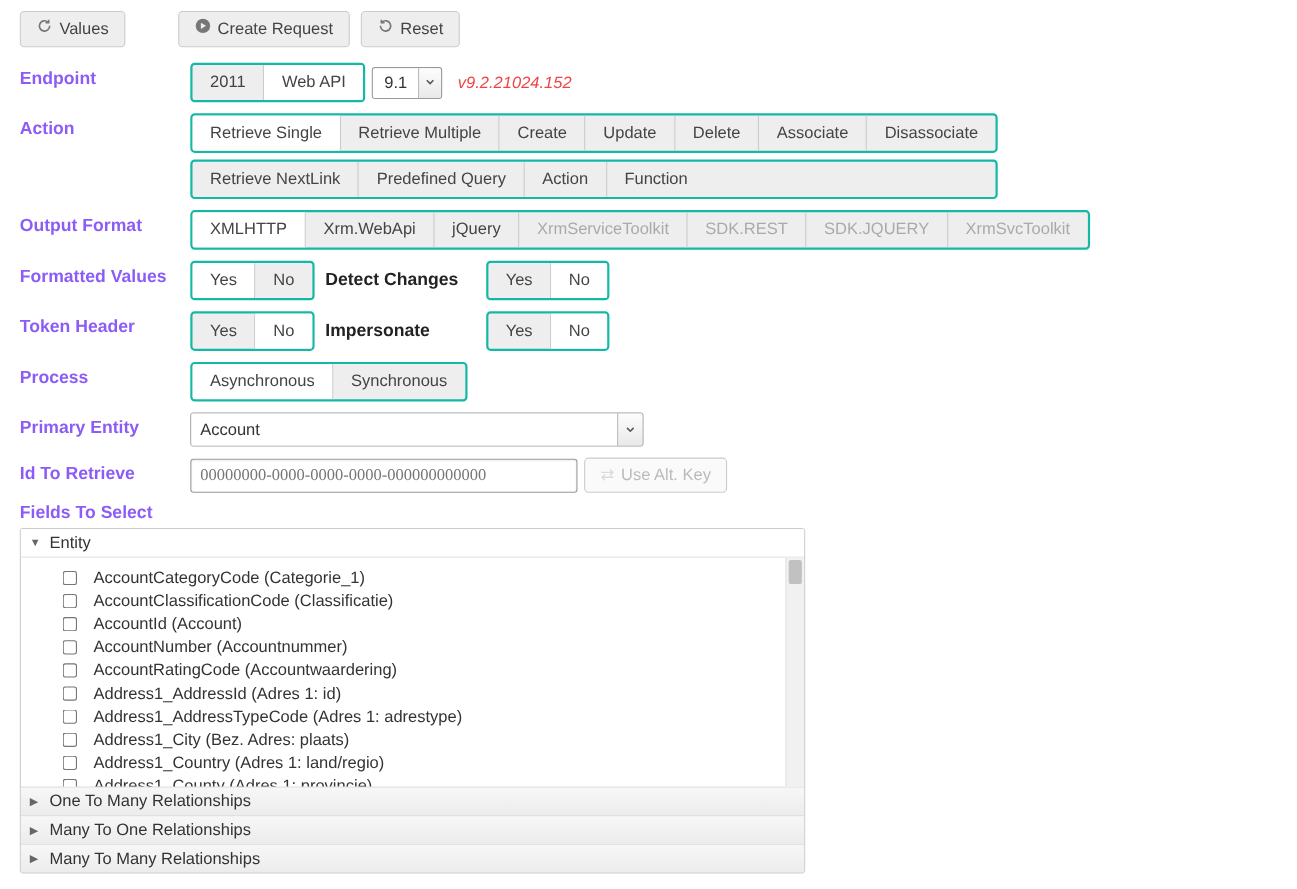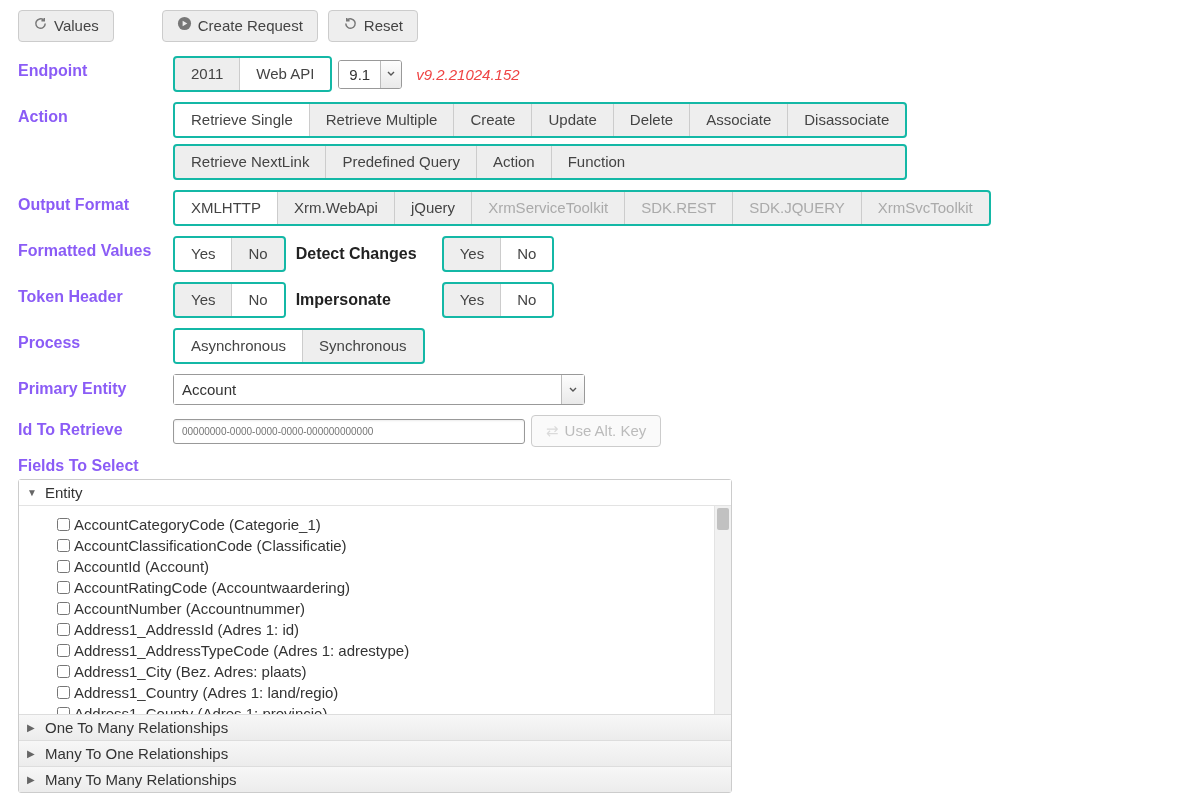--- a/index.html
+++ b/index.html
@@ -15,29 +15,29 @@
   .seg .opt.active{background:#fff}
   .seg .opt.disabled{color:#aaa;cursor:default}
   .version-sel{display:inline-flex;align-items:stretch;border:1px solid #999;border-radius:3px;overflow:hidden}
   .version-sel .val{padding:5px 10px;font-size:15px;background:#fff}
   .version-sel .arrow{display:flex;align-items:center;justify-content:center;width:20px;background:linear-gradient(#fdfdfd,#e9e9e9);border-left:1px solid #bbb}
   .version-text{font-style:italic;color:#ef4444;margin-left:8px;font-size:15px}
   .inline-label{font-weight:700;font-size:16px;color:#222;padding:0 10px 0 4px;display:inline-block;min-width:130px}
   .select-wrap{display:inline-flex;align-items:stretch;border:1px solid #999;border-radius:3px;width:410px;box-shadow:inset 0 1px 2px rgba(0,0,0,0.08)}
   .select-wrap .sel-val{flex:1;padding:6px 8px;font-size:15px;background:#fff}
   .select-wrap .sel-arrow{width:22px;display:flex;align-items:center;justify-content:center;background:linear-gradient(#fdfdfd,#e9e9e9);border-left:1px solid #bbb}
-  .textinput{border:1px solid #999;border-radius:3px;padding:6px 8px;font-size:10px;width:334px;font-family:Liberation Sans, sans-serif;box-shadow:inset 0 1px 2px rgba(0,0,0,0.08)}
+  .textinput{border:1px solid #999;border-radius:3px;padding:6px 8px;font-size:15px;width:334px;font-family:Liberation Serif, serif;box-shadow:inset 0 1px 2px rgba(0,0,0,0.08)}
   .btn.ghost{background:#fafafa;color:#bbb;cursor:default}
   .fields-panel{border:1px solid #ccc;border-radius:3px;width:712px;margin-top:4px}
   .acc-head{display:flex;align-items:center;gap:8px;padding:4px 8px;background:linear-gradient(#f7f7f7,#ececec);border-top:1px solid #ddd;font-size:15px;cursor:pointer}
   .acc-head.first{border-top:none;background:#fff}
   .acc-tri{font-size:10px;color:#666;width:10px}
   .acc-body{position:relative;height:208px;border-top:1px solid #e3e3e3}
   .acc-scroll{position:absolute;inset:0;overflow:hidden;padding:8px 8px 0 38px}
-  .field-item{display:flex;align-items:center;gap:4px;font-size:15px;line-height:21px;white-space:nowrap}
+  .field-item{display:flex;align-items:center;gap:15px;font-size:15px;line-height:21px;white-space:nowrap}
   .field-item input{margin:0;width:13px;height:13px}
   .scrollbar{position:absolute;top:0;right:0;bottom:0;width:16px;background:#f1f1f1;border-left:1px solid #e3e3e3}
   .scrollbar .thumb{position:absolute;top:2px;left:2px;right:2px;height:22px;background:#c1c1c1;border-radius:2px}
   .toolbar-row{display:flex;gap:48px;margin-bottom:14px}
 </style>
 </head>
 <body>
 
 <div class="toolbar-row">
   <button class="btn icon">
@@ -195,25 +195,25 @@
         <div class="field-item">
             <input type="checkbox" style="">
             <span>AccountClassificationCode (Classificatie)</span>
           </div>
         <div class="field-item">
             <input type="checkbox" style="">
             <span>AccountId (Account)</span>
           </div>
         <div class="field-item">
             <input type="checkbox" style="">
+            <span>AccountNumber (Accountnummer)</span>
+          </div>
+        <div class="field-item">
+            <input type="checkbox" style="">
             <span>AccountRatingCode (Accountwaardering)</span>
-          </div>
-        <div class="field-item">
-            <input type="checkbox" style="">
-            <span>AccountNumber (Accountnummer)</span>
           </div>
         <div class="field-item">
             <input type="checkbox" style="">
             <span>Address1_AddressId (Adres 1: id)</span>
           </div>
         <div class="field-item">
             <input type="checkbox" style="">
             <span>Address1_AddressTypeCode (Adres 1: adrestype)</span>
           </div>
         <div class="field-item">

